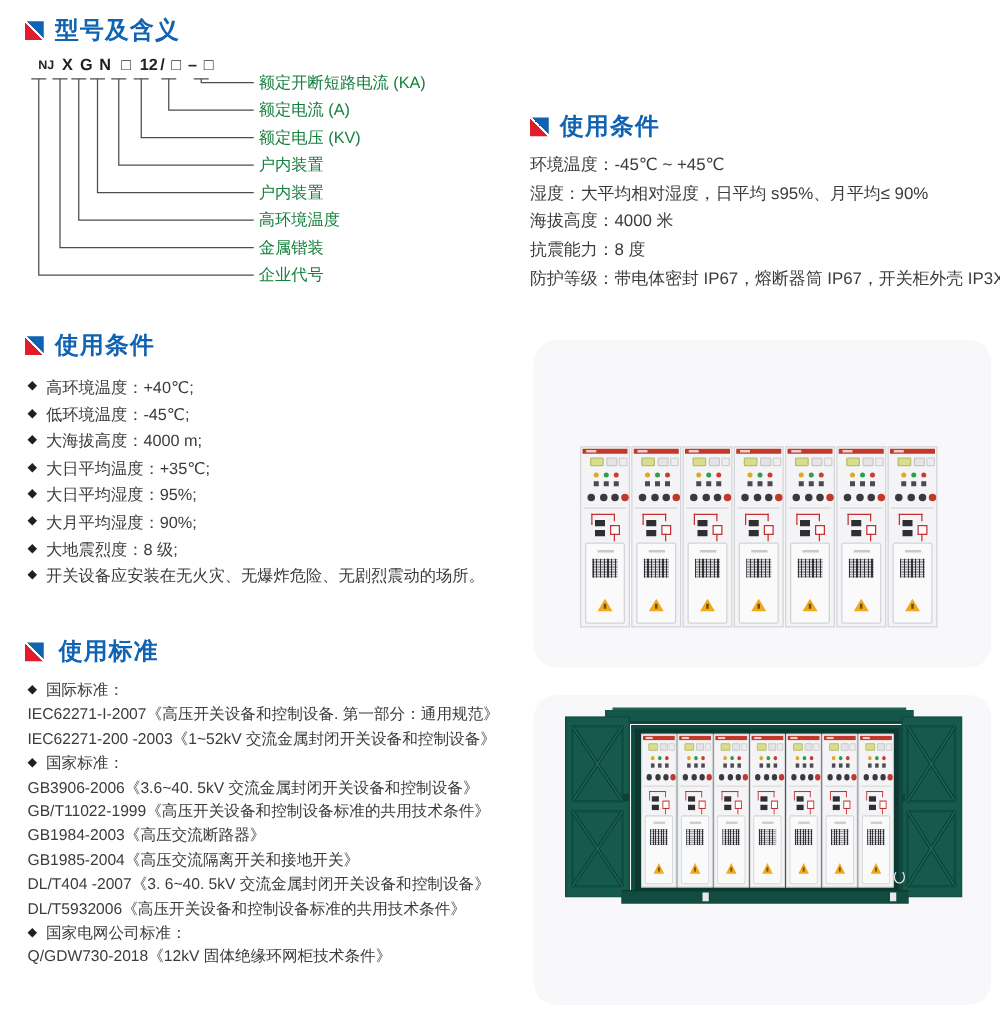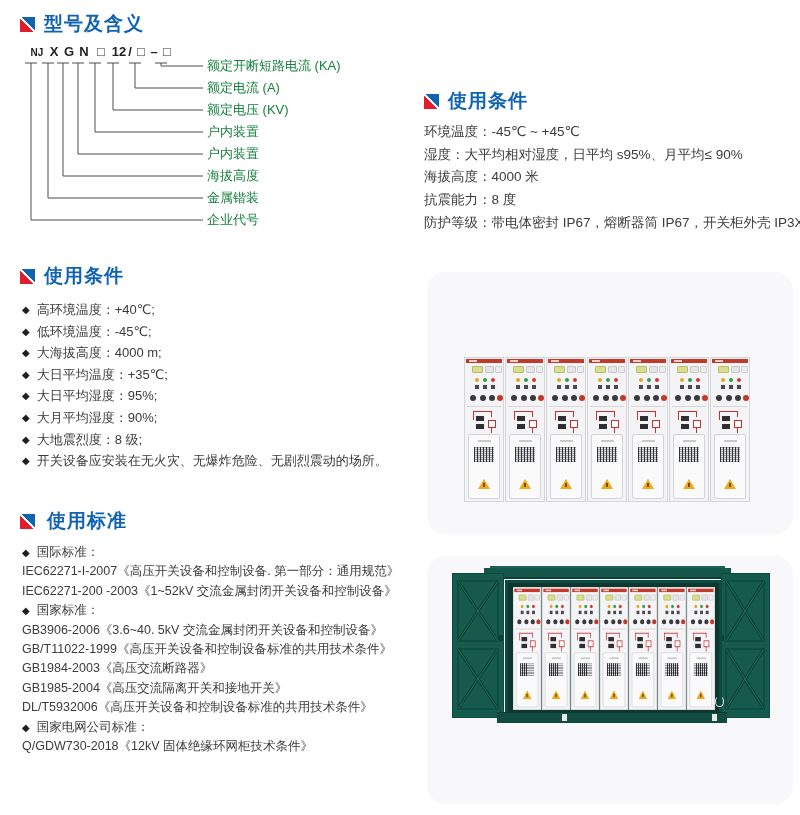--- a/index.html
+++ b/index.html
@@ -107,21 +107,21 @@
     <path d="M25 63h12 M42 63h12 M57 63h12 M72 63h12 M89 63h12 M107 63h12 M129 63h12 M155 63h12" stroke="#4d4d4d" stroke-width="1" fill="none"></path>
     <path d="M161 63V66H203 M135 63V88H203 M113 63V110H203 M95 63V132H203
              M78 63V154H203 M63 63V176H203 M48 63V198H203 M31 63V220H203" stroke="#4d4d4d" stroke-width="1" fill="none"></path>
   </svg>
 
   <div class="m-label" style="top:59px">额定开断短路电流 (KA)</div>
   <div class="m-label" style="top:81px">额定电流 (A)</div>
   <div class="m-label" style="top:103px">额定电压 (KV)</div>
   <div class="m-label" style="top:125px">户内装置</div>
   <div class="m-label" style="top:147px">户内装置</div>
-  <div class="m-label" style="top:169px">海拔高度</div>
+  <div class="m-label" style="top:169px">高环境温度</div>
   <div class="m-label" style="top:191px">金属锴装</div>
   <div class="m-label" style="top:213px">企业代号</div>
 
   <div class="sec-h" style="left:424px;top:88px;">
     <span class="sec-ico"></span>
     <span class="sec-t">使用条件</span>
   </div>
   <div class="cond-r">
     <div class="ln">环境温度：-45℃ ~ +45℃</div>
     <div class="ln">湿度：大平均相对湿度，日平均 s95%、月平均≤ 90%</div>
@@ -192,20 +192,23 @@
         <span>GB3906-2006《3.6~40. 5kV 交流金属封闭开关设备和控制设备》</span>
       </div>
     <div class="ln">
         <span>GB/T11022-1999《高压开关设备和控制设备标准的共用技术条件》</span>
       </div>
     <div class="ln">
         <span>GB1984-2003《高压交流断路器》</span>
       </div>
     <div class="ln">
         <span>GB1985-2004《高压交流隔离开关和接地开关》</span>
+      </div>
+    <div class="ln">
+        <span>DL/T404 -2007《3. 6~40. 5kV 交流金属封闭开关设备和控制设备》</span>
       </div>
     <div class="ln">
         <span>DL/T5932006《高压开关设备和控制设备标准的共用技术条件》</span>
       </div>
     <div class="ln">
         <span class="dm">◆</span>
         <span>国家电网公司标准：</span>
       </div>
     <div class="ln">
         <span>Q/GDW730-2018《12kV 固体绝缘环网柜技术条件》</span>

